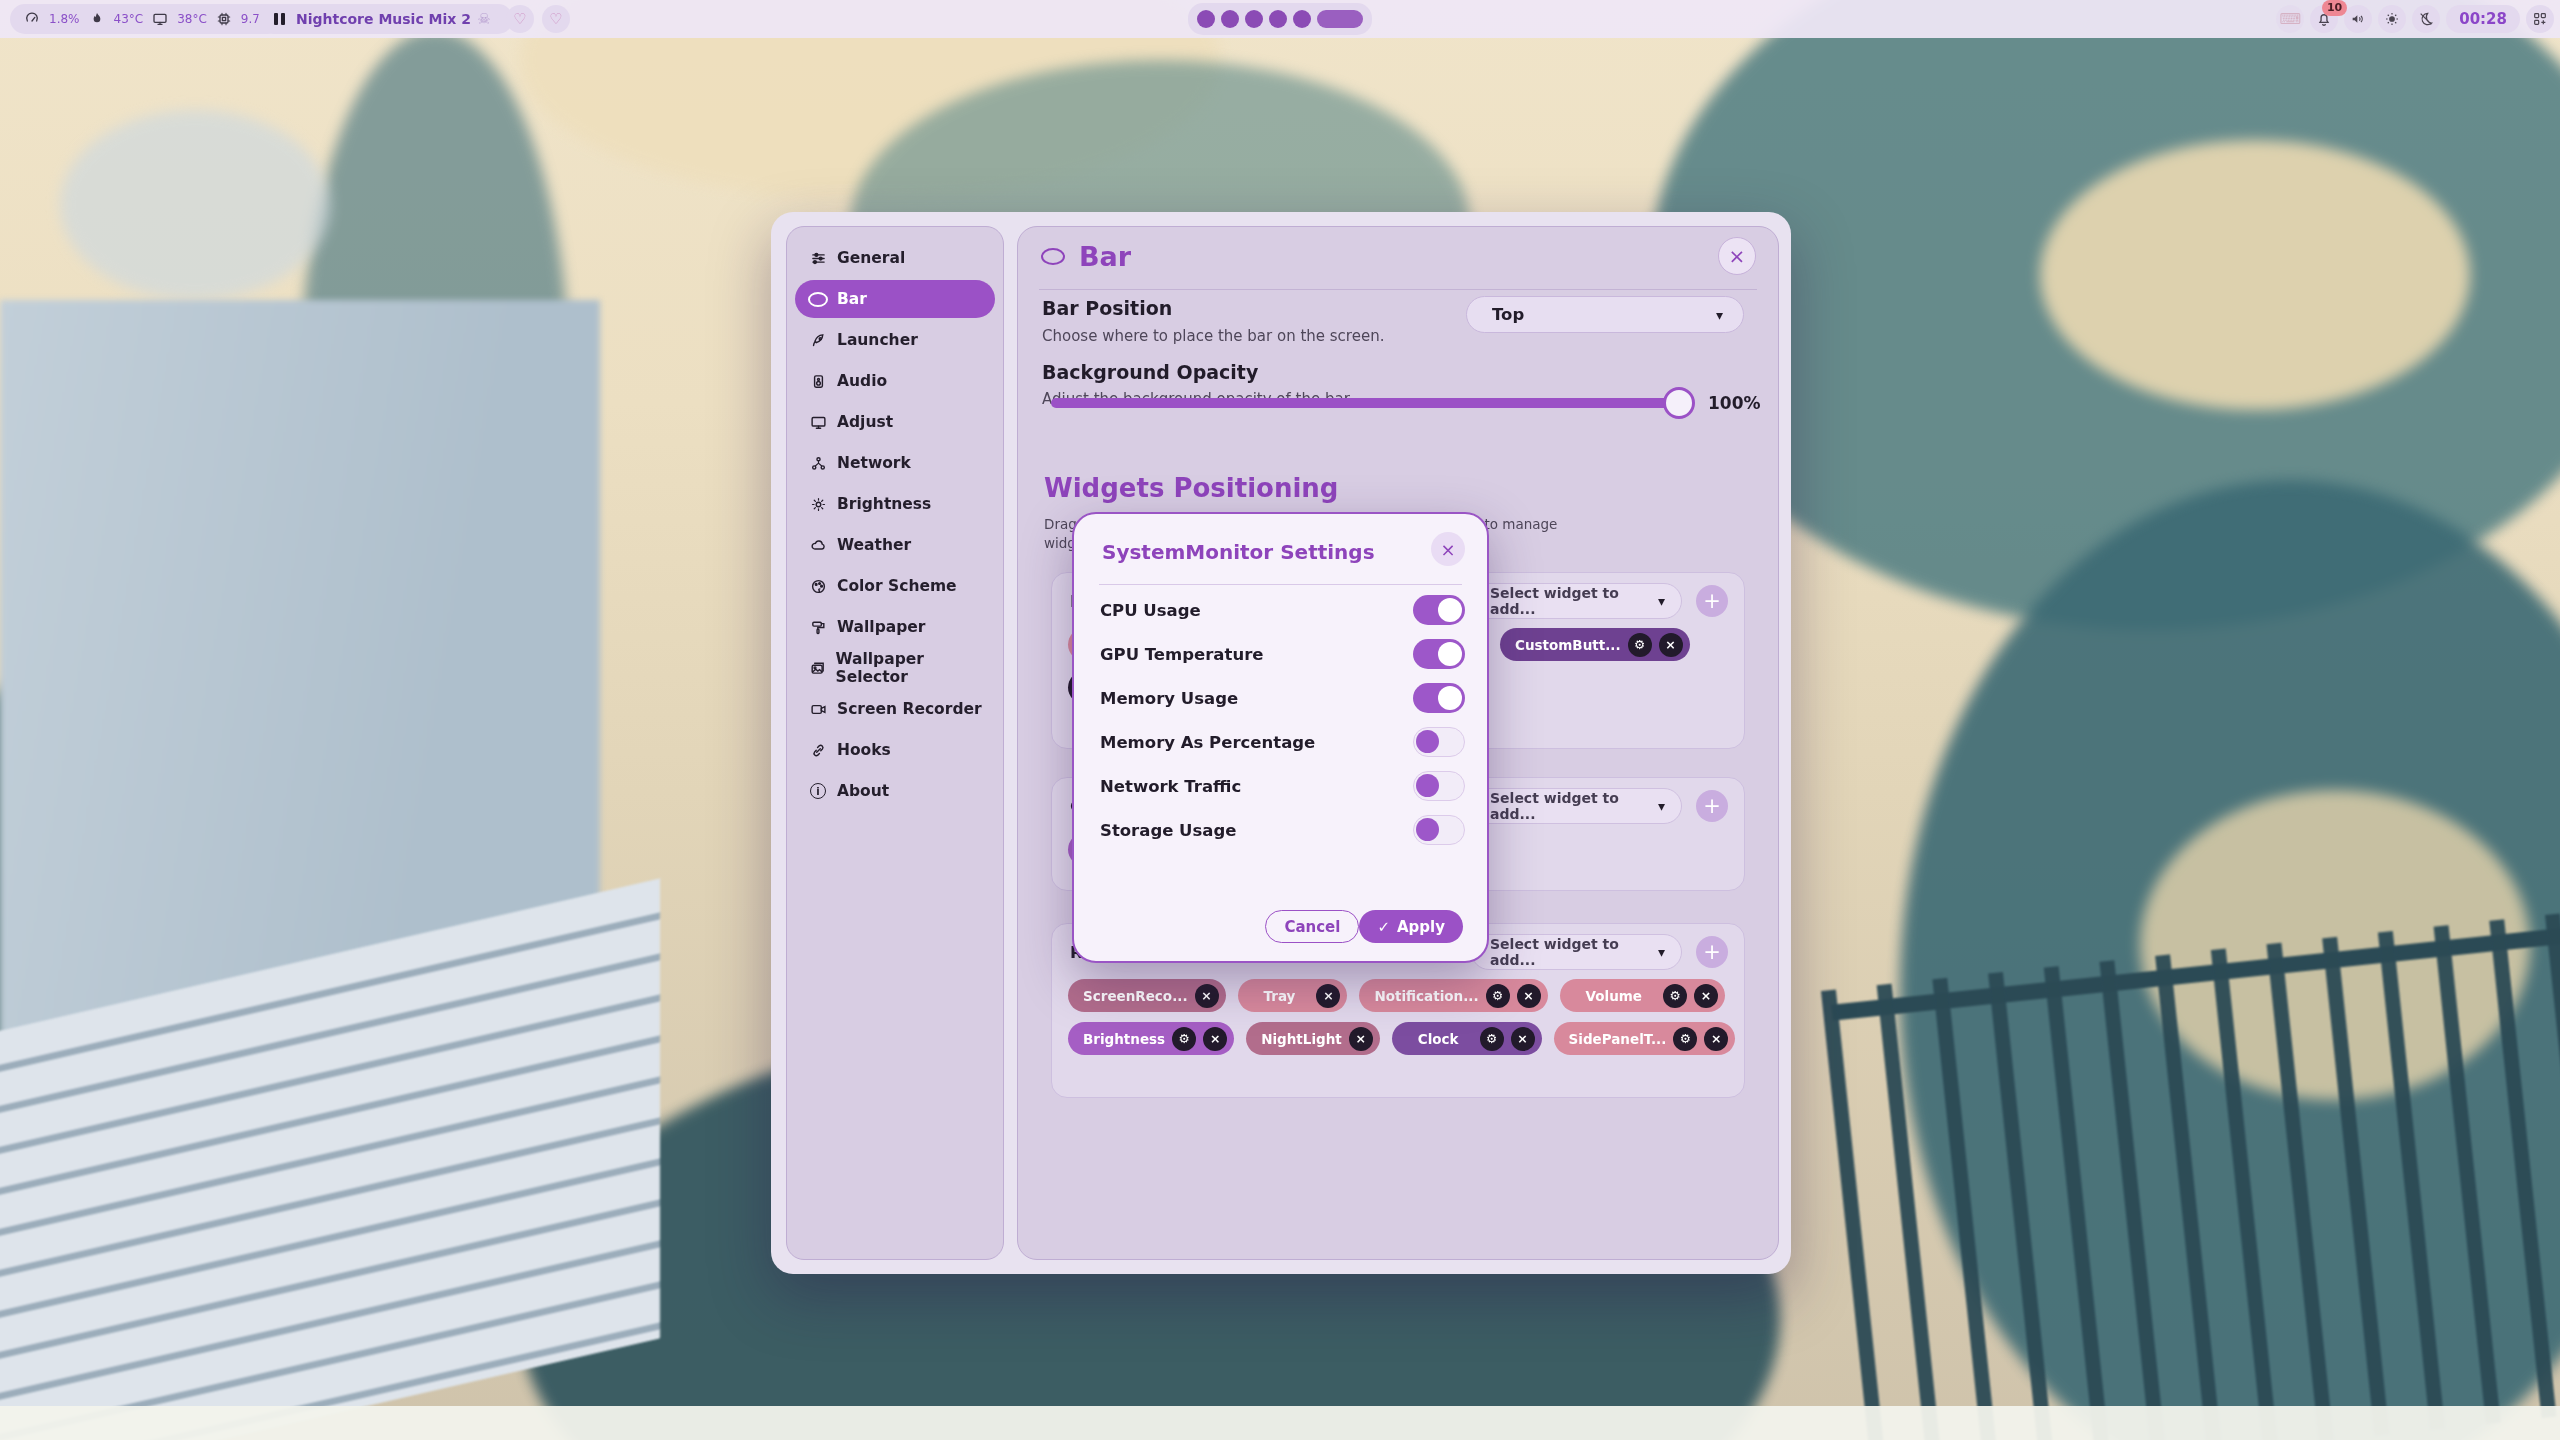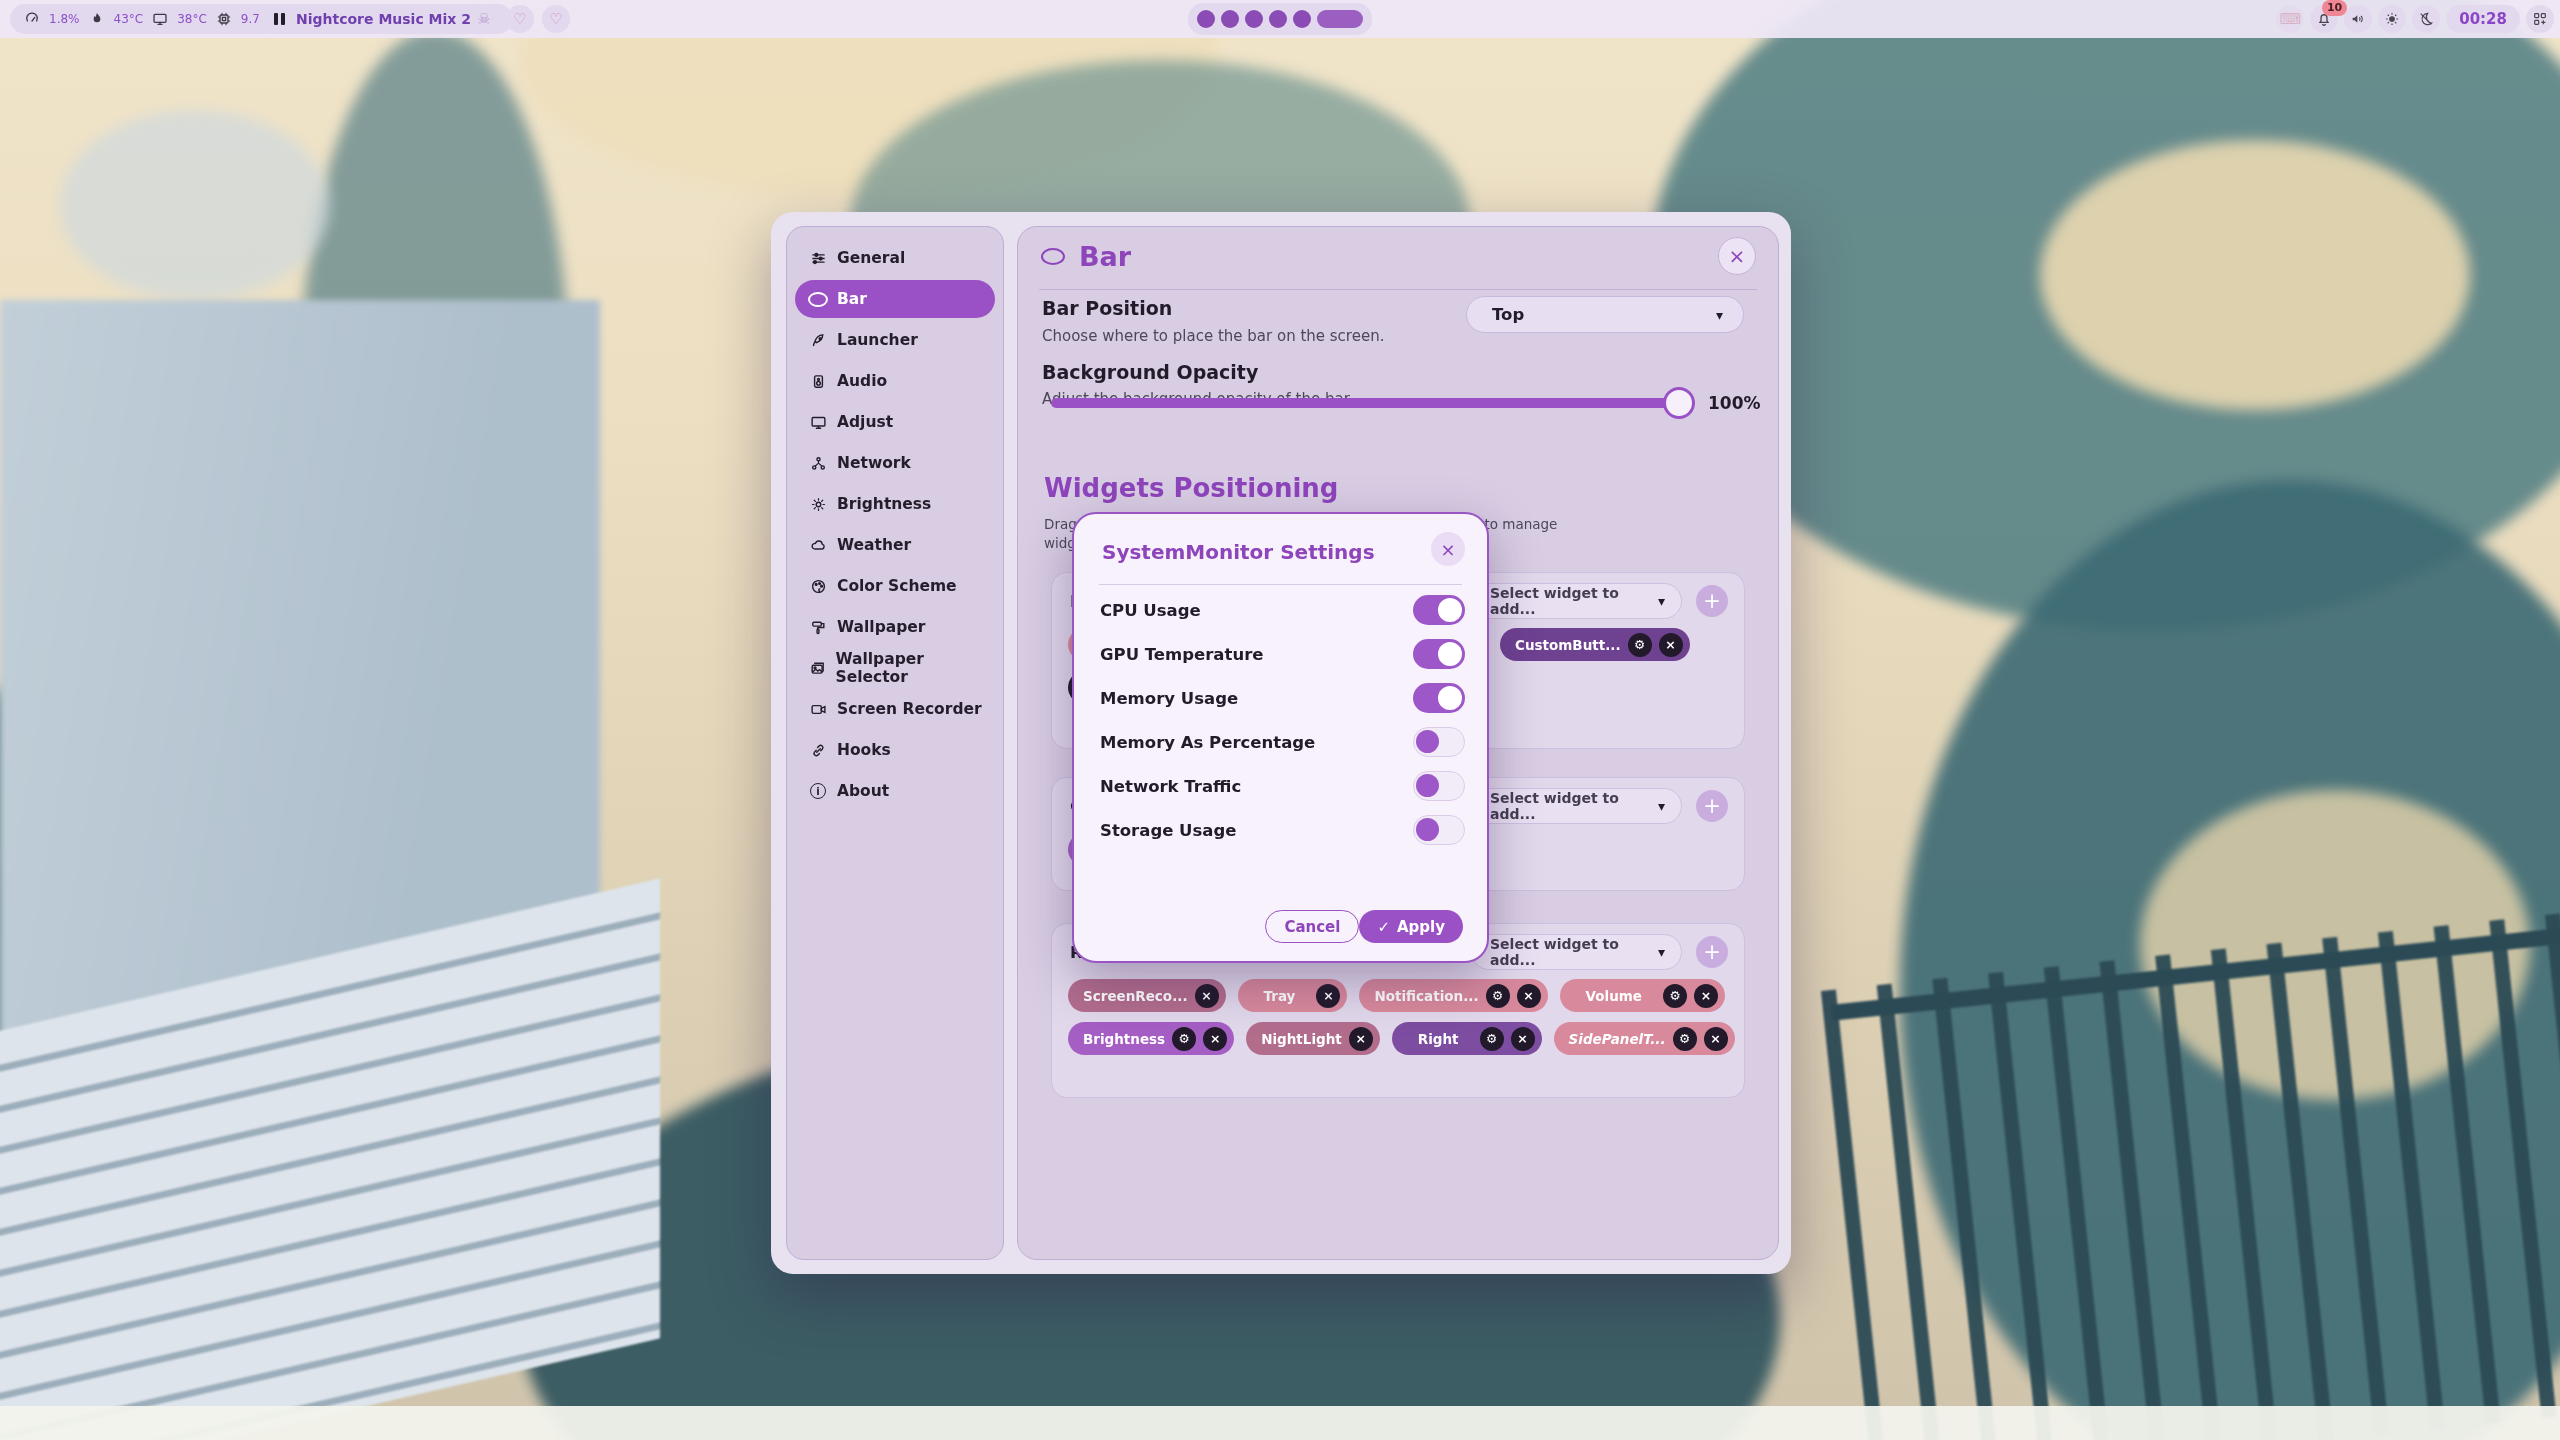--- a/index.html
+++ b/index.html
@@ -468,25 +468,25 @@
               <div class="chip" style="background: rgb(165, 94, 196);">
                 <div>Brightness</div>
                 <div class="cbtn">⚙</div>
                 <div class="cbtn">×</div>
               </div>
               <div class="chip" style="background: rgb(178, 109, 140);">
                 <div>NightLight</div>
                 <div class="cbtn">×</div>
               </div>
               <div class="chip" style="background: rgb(124, 77, 160); padding-left: 26px;">
-                <div style="margin-right: 14px;">Right</div>
+                <div style="margin-right: 14px;">Clock</div>
                 <div class="cbtn">⚙</div>
                 <div class="cbtn">×</div>
               </div>
-              <div class="chip" style="background: rgb(216, 137, 156); font-style: italic;">
+              <div class="chip" style="background: rgb(216, 137, 156);">
                 <div>SidePanelT...</div>
                 <div class="cbtn">⚙</div>
                 <div class="cbtn">×</div>
               </div>
             </div>
           </div>
         </div>
     </div>
   </div>
 

